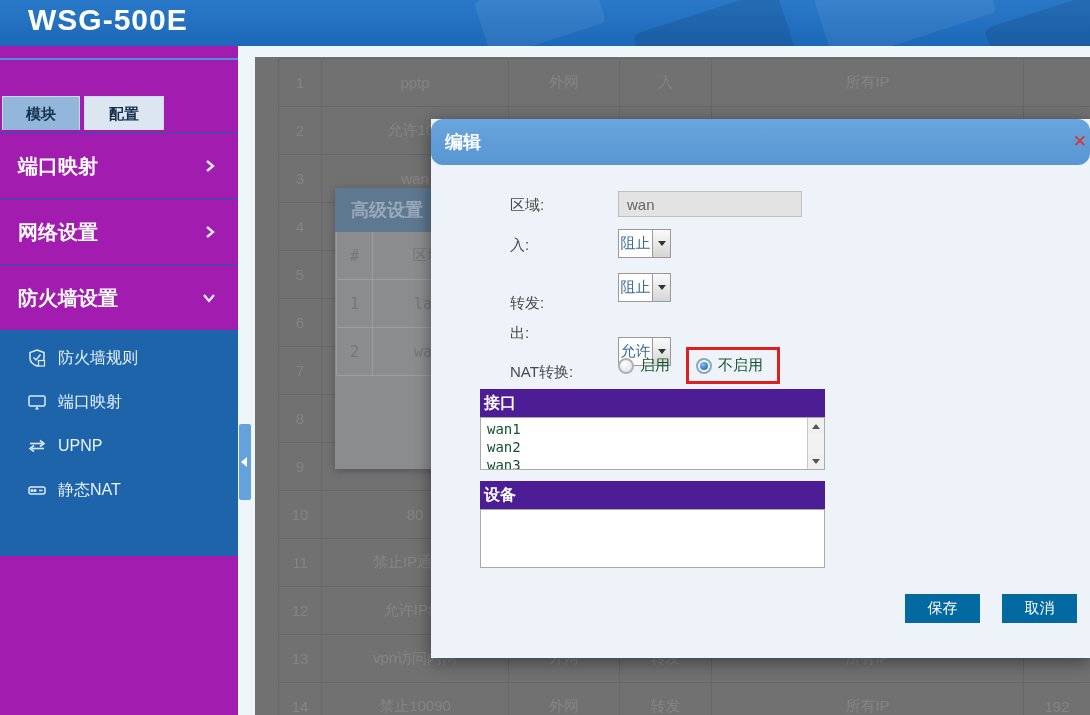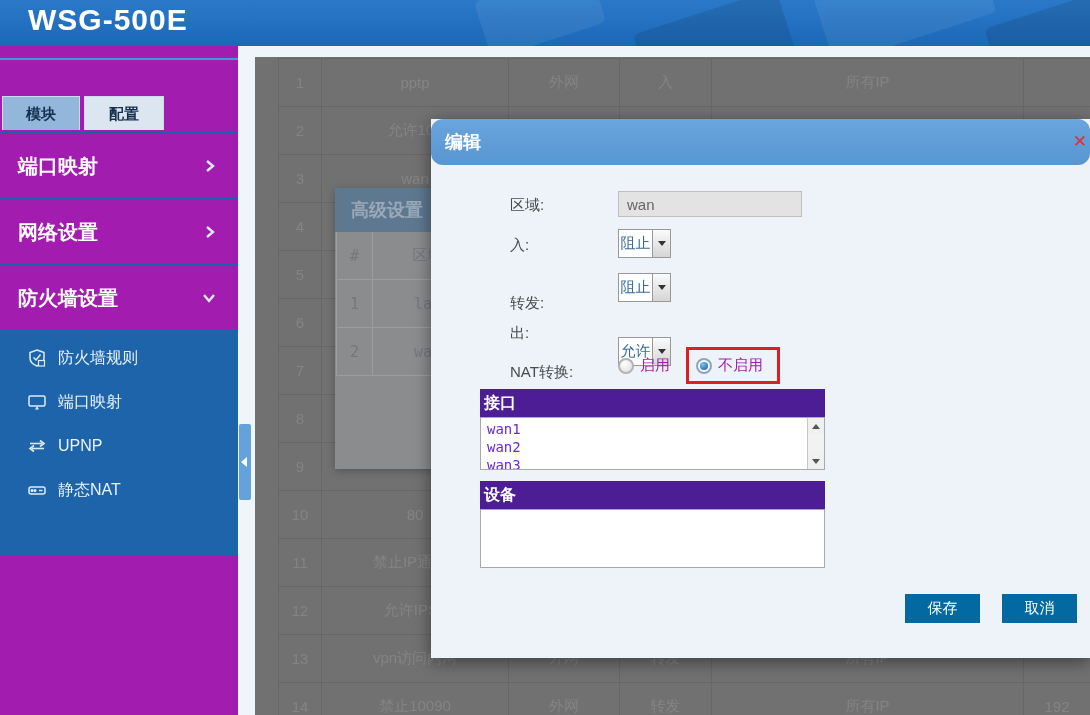--- a/index.html
+++ b/index.html
@@ -56,25 +56,25 @@
   .zone-input { position:absolute; left:187px; top:72px; width:184px; height:26px; background:#e3e3e3; border:1px solid #bfbfbf; font-size:15px; color:#666666; padding-left:8px; font-family:inherit; }
   .dropdown { position:absolute; left:187px; width:53px; height:29px; border:1px solid #999999; background:#ffffff; display:flex; cursor:pointer; }
   .dd-text { flex:1; display:flex; align-items:center; justify-content:center; font-size:15px; color:#3a6b9a; }
   .dd-btn { width:18px; border-left:1px solid #999999; background:linear-gradient(#fbfbfb,#d5d5d5); display:flex; align-items:center; justify-content:center; }
   .dd-btn::after { content:""; border-left:4px solid transparent; border-right:4px solid transparent; border-top:5px solid #333333; }
   .nat-row { position:absolute; left:187px; top:228px; display:flex; align-items:center; }
   .radio-group { display:flex; align-items:center; }
   .radio { width:16px; height:16px; border-radius:50%; border:2px solid #b2b2b2; background:radial-gradient(circle at 35% 30%, #ffffff, #dcdcdc); margin-right:6px; cursor:pointer; position:relative; }
   .radio.checked { border:2px solid #8fa6b8; background:#f4f8fb; }
   .radio.checked::after { content:""; position:absolute; left:2px; top:2px; width:8px; height:8px; border-radius:50%; background:radial-gradient(circle at 35% 30%, #7ec3ee, #1057a8); }
-  .radio-label { font-size:15px; color:#a21caf; }
+  .radio-label { font-size:15px; color:#14532d; }
   .nat-highlight { display:flex; align-items:center; border:3px solid #dc2020; padding:6px 14px 6px 7px; margin-left:16px; }
   .sect-header { position:absolute; left:49px; width:345px; height:28px; background:#4c1d95; line-height:28px; padding-left:4px; font-size:16px; font-weight:bold; color:#ffffff; }
   .listbox { position:absolute; left:49px; width:345px; background:#ffffff; border:1px solid #a9a9a9; overflow:hidden; }
-  .lb-items { padding:2px 0 0 6px; font-family:"DejaVu Sans Mono",monospace; font-size:14px; color:#6d28d9; line-height:18px; }
+  .lb-items { padding:2px 0 0 6px; font-family:"DejaVu Sans Mono",monospace; font-size:14px; color:#14532d; line-height:18px; }
   .scrollbar { position:absolute; right:0; top:0; bottom:0; width:17px; background:#f2f2f2; border-left:1px solid #c8c8c8; }
   .sb-btn { position:absolute; left:0; width:16px; height:16px; background:#f0f0f0; display:flex; align-items:center; justify-content:center; cursor:pointer; }
   .sb-up { top:0; } .sb-down { bottom:0; }
   .sb-up::after { content:""; border-left:4px solid transparent; border-right:4px solid transparent; border-bottom:5px solid #555555; }
   .sb-down::after { content:""; border-left:4px solid transparent; border-right:4px solid transparent; border-top:5px solid #555555; }
   .btn { position:absolute; top:475px; width:75px; height:29px; background:#0369a1; color:#ffffff; font-size:15px; display:flex; align-items:center; justify-content:center; cursor:pointer; }
   .btn-save { left:474px; } .btn-cancel { left:571px; }
 </style>
 </head>
 <body>

